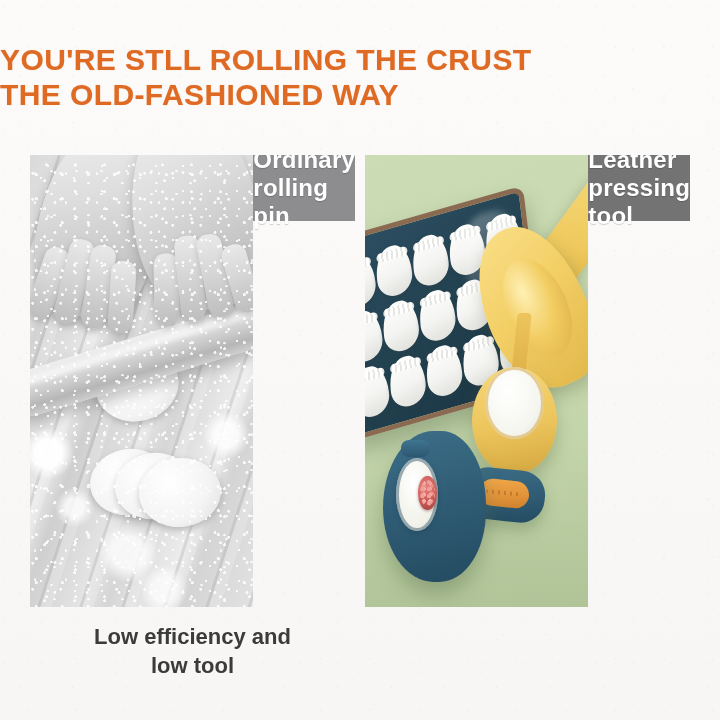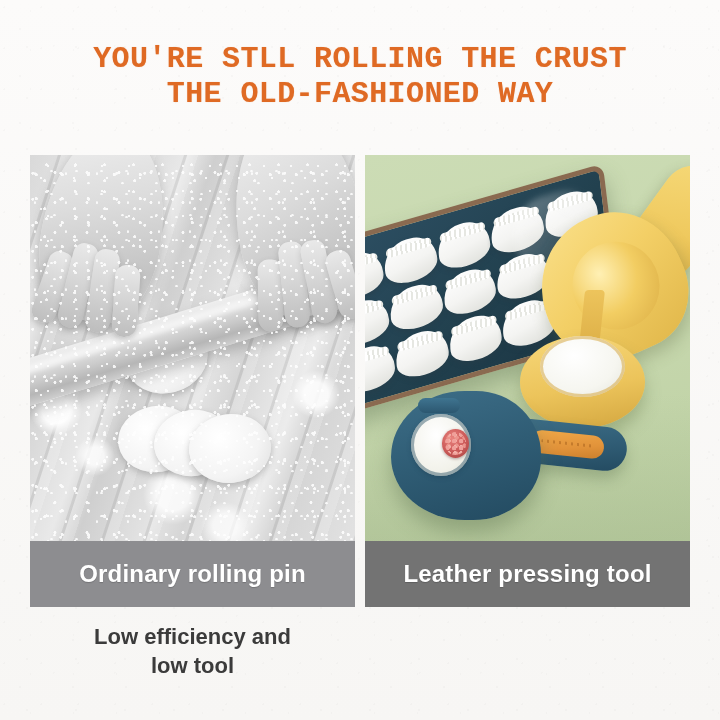--- a/index.html
+++ b/index.html
@@ -21,23 +21,21 @@
       radial-gradient(circle at 55% 92%, rgba(0,0,0,.018) 0 1px, transparent 1px),
       linear-gradient(180deg,#fcfbfa,#f7f6f4);
     background-size: 37px 41px, 53px 47px, 43px 39px, 61px 57px, 49px 51px, 100% 100%;
     pointer-events:none;
     z-index:0;
   }
 
   
   .headline{
     position:absolute; left:0; right:0; top:42px;
-    text-align:center;
     z-index:2;
-    font-family:Liberation Mono, monospace;
   }
   .headline .line{
     display:block;
     color:#df6a24;
     font-weight:bold;
     font-size:30px;
     letter-spacing:.4px;
     line-height:35px;
     text-shadow:0 0 1px rgba(223,106,36,.35);
   }
@@ -46,21 +44,21 @@
   .compare{
     position:absolute;
     left:30px; top:155px; width:660px; height:452px;
     display:flex; justify-content:space-between;
     z-index:2;
   }
   .panel{
     width:325px; height:452px;
     position:relative;
     overflow:hidden;
-    display:flex; flex-direction:column;
+    display:flex; flex-direction:row;
   }
   .photo{ position:relative; flex:1 1 auto; overflow:hidden; }
 
   .caption-band{
     height:66px; flex:0 0 66px;
     display:flex; align-items:center; justify-content:center;
     color:#ffffff;
     font-size:24px; font-weight:bold;
     letter-spacing:.2px;
     text-shadow:0 1px 1px rgba(0,0,0,.18);

